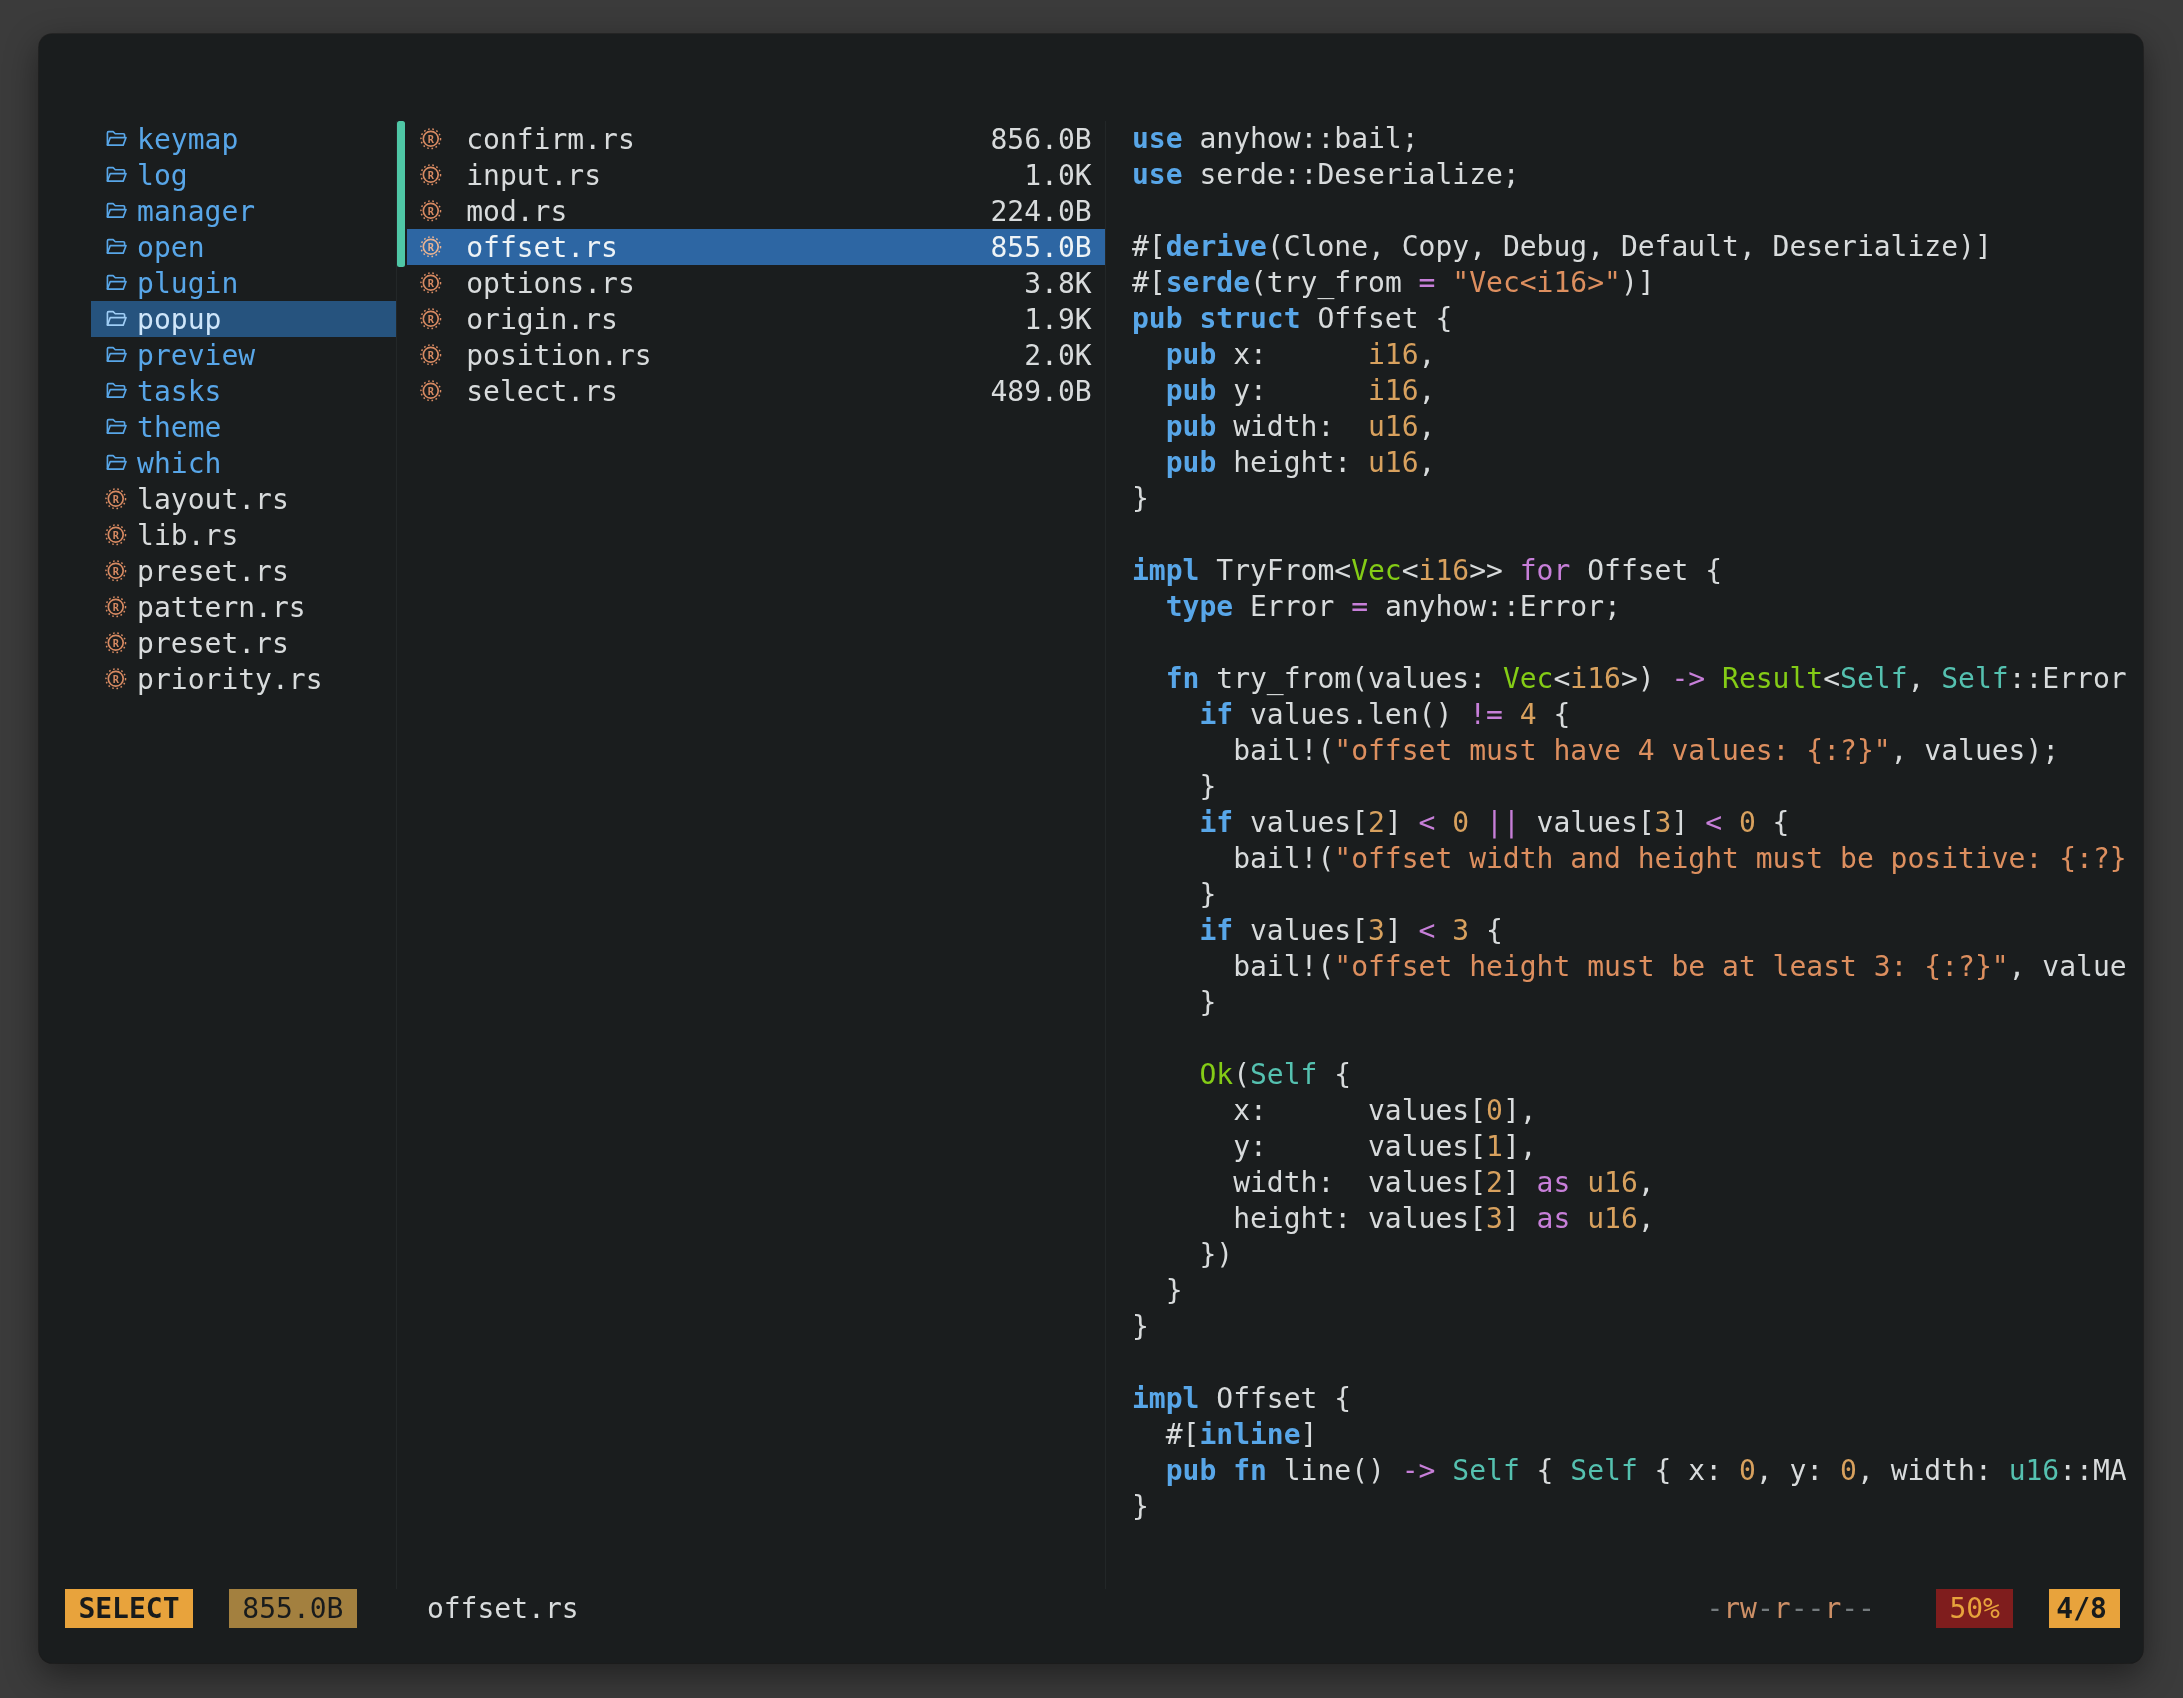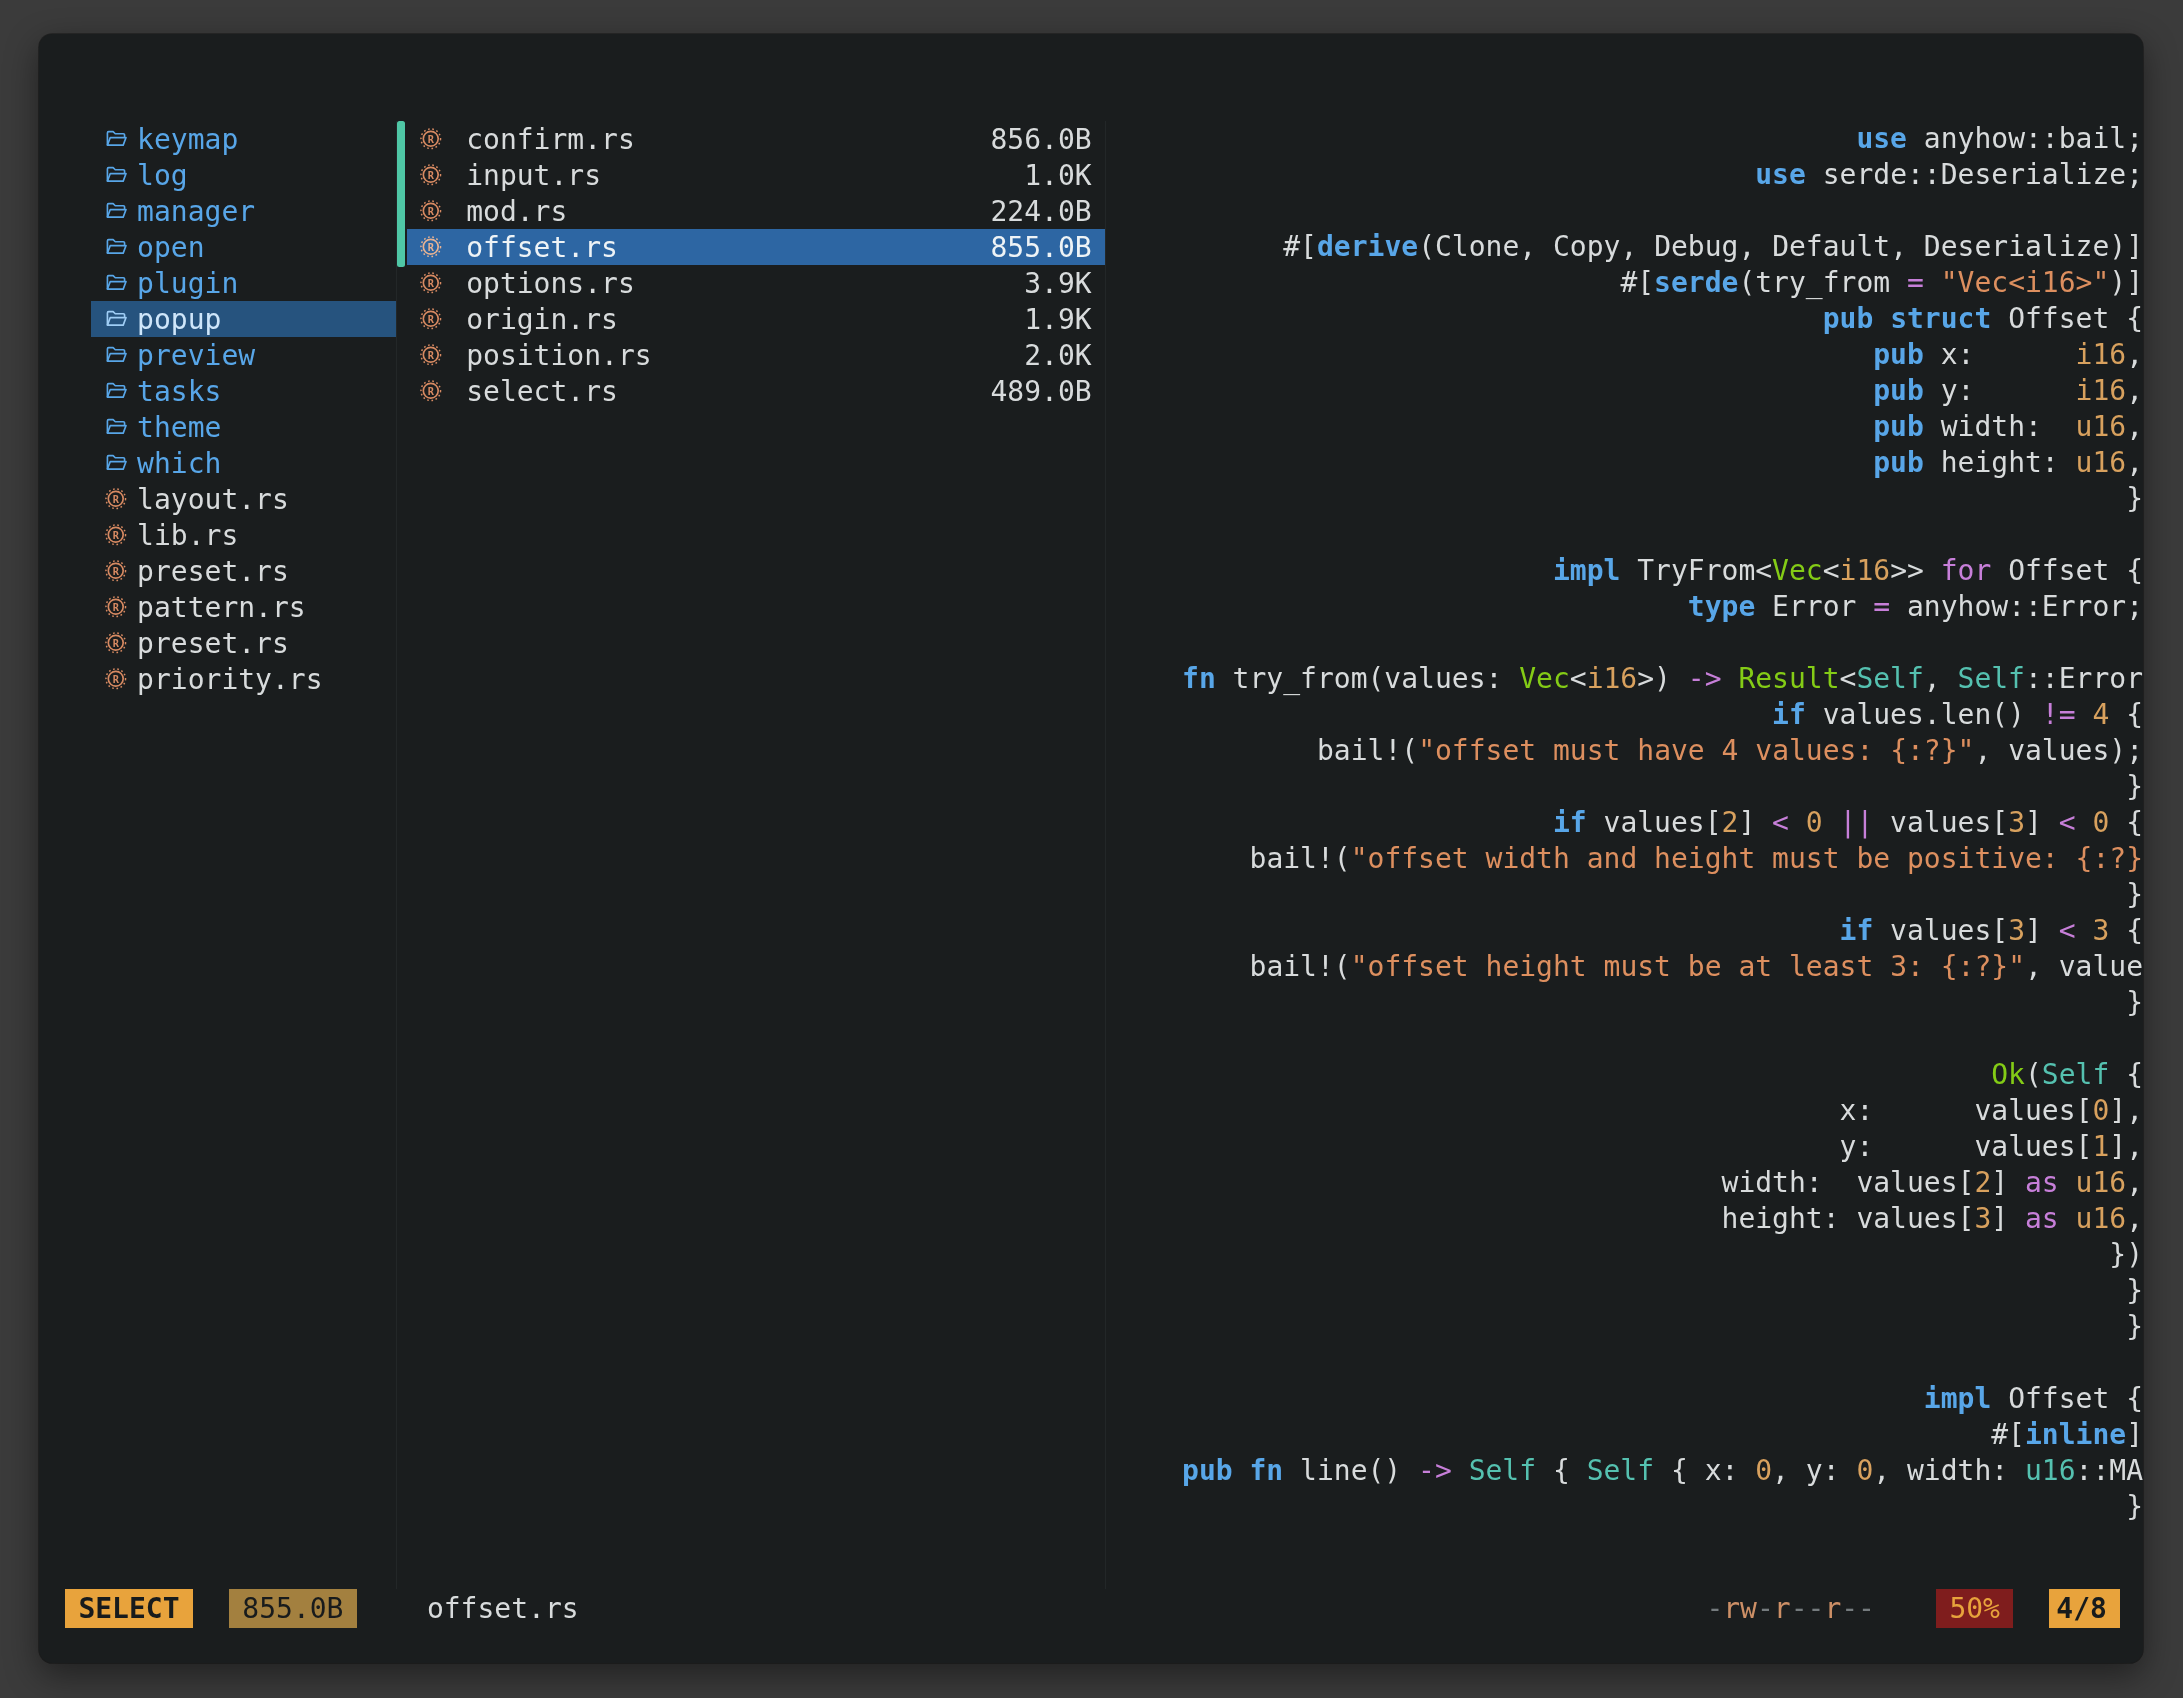--- a/index.html
+++ b/index.html
@@ -10,21 +10,21 @@
     font-size:28px;
     color:#d8dbdc;
   }
   .window {
     position:absolute; left:39px; top:34px; width:2104px; height:1629px;
     background:#1a1d1e; border-radius:13.4px;
     box-shadow:0 0 0 0.8px rgba(0,0,0,.4), 0 11.7px 34px rgba(0,0,0,.45);
     display:flex; flex-direction:column; overflow:hidden;
   }
   .panes { flex:1; min-height:0; display:flex; padding:87px 0 0 25px; }
-  .pane { overflow:hidden;text-align:right; }
+  .pane { overflow:hidden; }
   .pane.parent  { width:333px; flex:none; border-right:0.8px solid #232728; }
   .pane.current { width:709px; flex:none; position:relative; padding-left:10px; border-right:0.8px solid #232728; }
   .pane.preview { flex:1; padding-left:26px; }
 
   
   .row { height:36px; display:flex; align-items:center; margin-left:27px; padding-left:12.6px; }
   .row .label { margin-left:10px; white-space:pre; }
   .row.dir  { color:#58a6e8; }
   .row.rust { color:#d8dbdc; }
   .row.rust .icon { color:#d78a62; }
@@ -276,21 +276,21 @@
             </div>
             <div class="frow">
               <span class="icon">
                 <svg viewBox="0 0 24 24" fill="none" style="font-size:33px">
                   <circle cx="12" cy="12" r="7.6" stroke="currentColor" stroke-width="1.7"></circle>
                   <circle cx="12" cy="12" r="10" stroke="currentColor" stroke-width="1.5" stroke-dasharray="1.7 2.7"></circle>
                   <text x="12" y="16" text-anchor="middle" font-size="10.5" font-weight="bold" fill="currentColor" font-family="DejaVu Sans Mono, monospace">R</text>
                 </svg>
               </span>
               <span class="fname">options.rs</span>
-              <span class="fsize">3.9K</span>
+              <span class="fsize">3.8K</span>
             </div>
             <div class="frow">
               <span class="icon">
                 <svg viewBox="0 0 24 24" fill="none" style="font-size:33px">
                   <circle cx="12" cy="12" r="7.6" stroke="currentColor" stroke-width="1.7"></circle>
                   <circle cx="12" cy="12" r="10" stroke="currentColor" stroke-width="1.5" stroke-dasharray="1.7 2.7"></circle>
                   <text x="12" y="16" text-anchor="middle" font-size="10.5" font-weight="bold" fill="currentColor" font-family="DejaVu Sans Mono, monospace">R</text>
                 </svg>
               </span>
               <span class="fname">origin.rs</span>

